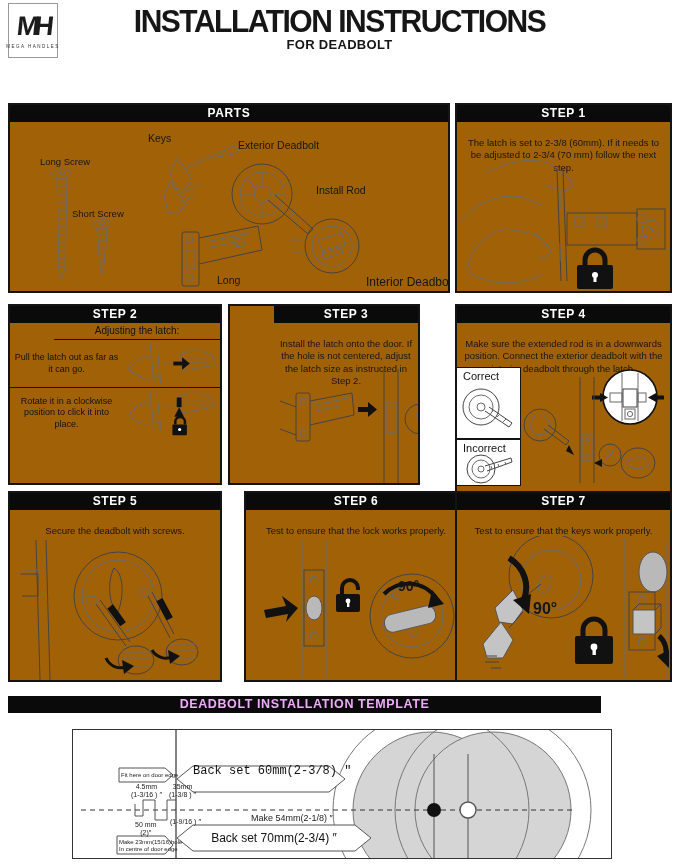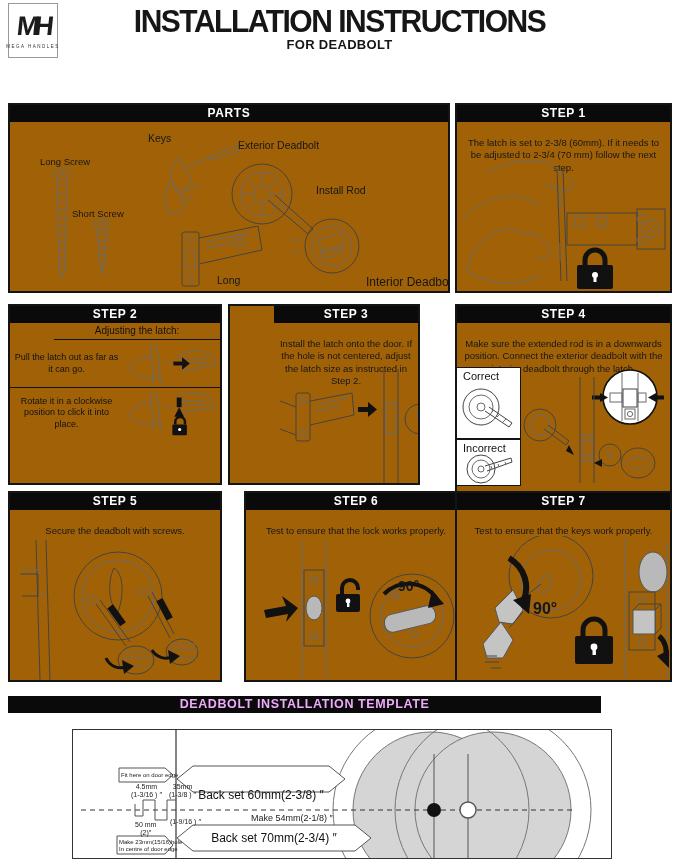--- a/index.html
+++ b/index.html
@@ -413,21 +413,21 @@
 
     <polygon points="46,38 92,38 100,45 92,52 46,52" fill="#fff" stroke="#555"></polygon>
 
     <polygon points="44,106 92,106 100,115 92,124 44,124" fill="#fff" stroke="#555"></polygon>
 
     <circle cx="361" cy="80" r="7" fill="#111"></circle>
     <circle cx="395" cy="80" r="8" fill="#fff" stroke="#555" stroke-width="1.4"></circle>
   </svg>
 
   <div class="tag" style="left:48px;top:42px;">Fit here on door edge</div>
-  <div class="banner-txt" style="left:120px;top:58px;width:136px;">Back set 60mm(2-3/8) ″</div>
+  <div class="banner-txt" style="left:120px;top:34px;width:136px;font-family:Liberation Mono, monospace;">Back set 60mm(2-3/8) ″</div>
   <div class="banner-txt" style="left:120px;top:101px;width:162px;">Back set 70mm(2-3/4) ″</div>
 
   <div class="tpl-lbl" style="left:58px;top:53px;">
     <span>4.5mm</span><br>
     <span>(1-3/16 ) ″</span>
   </div>
   <div class="tpl-lbl" style="left:96px;top:53px;">
     <span>35mm</span><br>
     <span>(1-3/8 ) ″</span>
   </div>

